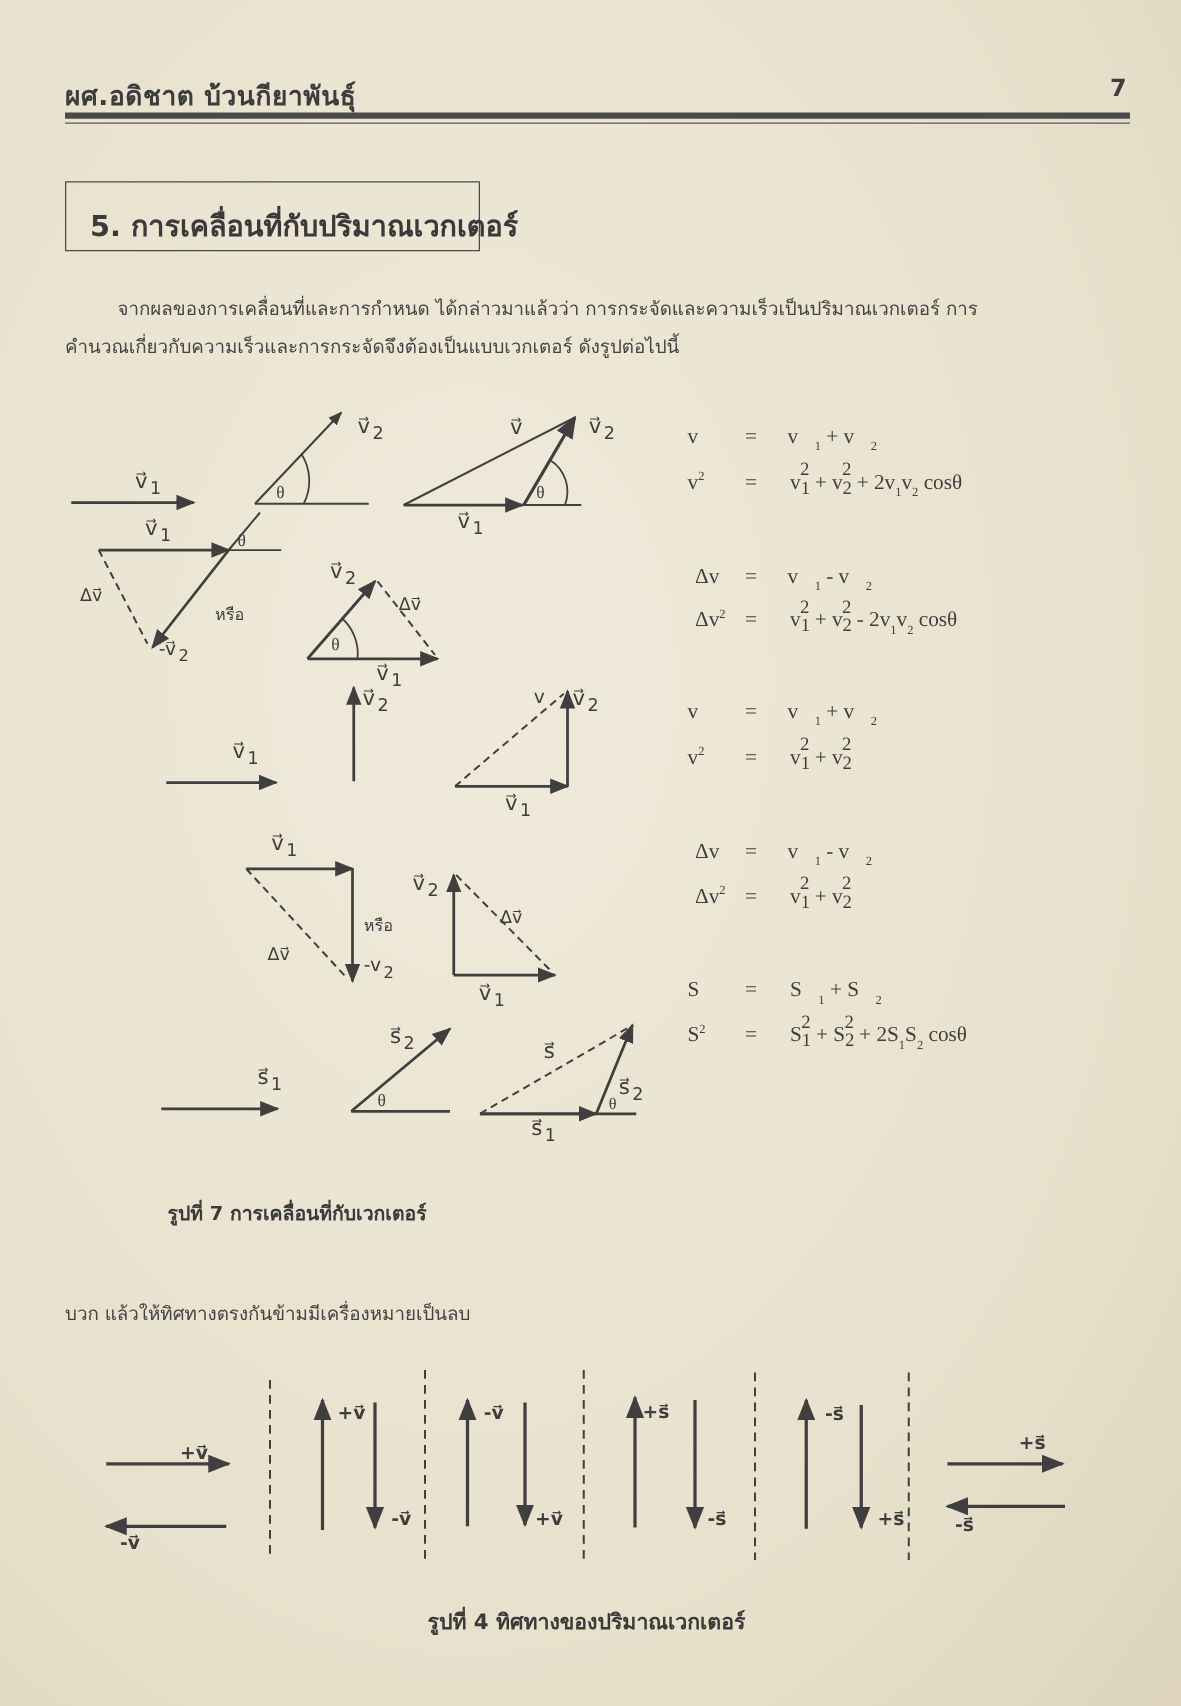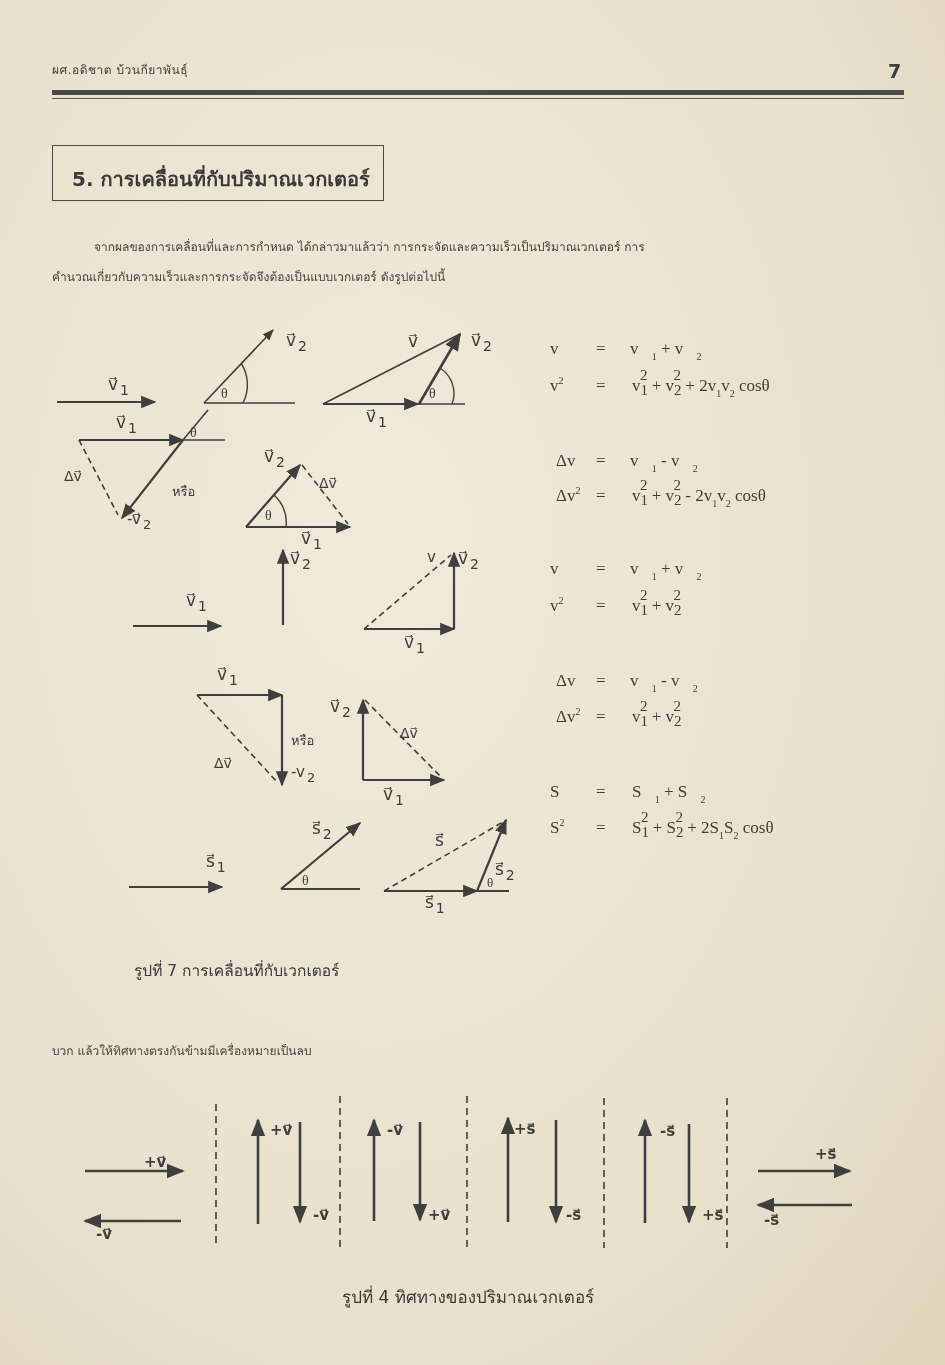--- a/index.html
+++ b/index.html
@@ -1,31 +1,31 @@
 <!DOCTYPE html>
 <html><head>
 <meta charset="utf-8">
 <style>
   html,body{margin:0;padding:0;}
   body{width:945px;height:1365px;background:#ebe5d3;position:relative;overflow:hidden;
        font-family:"DejaVu Sans","Liberation Sans",sans-serif;color:#3a3a3a;}
   .page{position:absolute;left:0;top:0;width:945px;height:1365px;
         background:radial-gradient(ellipse at 40% 40%,#efeadb 0%,#e7e0cb 70%,#ddd4bb 100%);}
   .abs{position:absolute;}
-  .hdr-author{left:52px;top:60px;font-size:12px;font-weight:normal;color:#3d3d3d;letter-spacing:0.5px;}
+  .hdr-author{left:52px;top:60px;font-size:21px;font-weight:bold;color:#3d3d3d;letter-spacing:0.5px;}
   .hdr-page{left:888px;top:60px;font-size:19px;font-weight:bold;color:#3d3d3d;}
   .rule-thick{left:52px;top:90px;width:852px;height:5px;background:#4a4a4a;}
   .rule-thin{left:52px;top:98px;width:852px;height:1px;background:#5a5a5a;}
   .section-box{left:52px;top:145px;width:332px;height:56px;border:1.5px solid #4a4a4a;box-sizing:border-box;}
-  .section-title{left:72px;top:163px;font-size:20px;font-weight:bold;color:#3a3a3a;}
-  .para{font-size:12px;color:#444;line-height:30px;}
+  .section-title{left:72px;top:163px;font-size:23px;font-weight:bold;color:#3a3a3a;}
+  .para{font-size:15px;color:#444;line-height:30px;}
   .p1{left:52px;top:232px;width:855px;}
   .p1 .l1{padding-left:42px;display:block;white-space:nowrap;}
   .p1 .l2{display:block;white-space:nowrap;}
-  .caption{font-size:15.5px;font-weight:normal;color:#3a3a3a;}
+  .caption{font-size:15.5px;font-weight:bold;color:#3a3a3a;}
   .cap7{left:134px;top:958px;}
   .p2{left:52px;top:1012px;width:855px;}
   .p2 .l1{padding-left:46px;display:block;white-space:nowrap;}
   .p2 .l2{display:block;white-space:nowrap;margin-top:24px;}
   .cap8{left:342px;top:1283px;font-size:17px;}
   svg text{font-family:"DejaVu Sans","Liberation Sans",sans-serif;fill:#3e3e3e;}
   svg .ser{font-family:"Liberation Serif","DejaVu Serif",serif;}
 </style>
 </head>
 <body>

